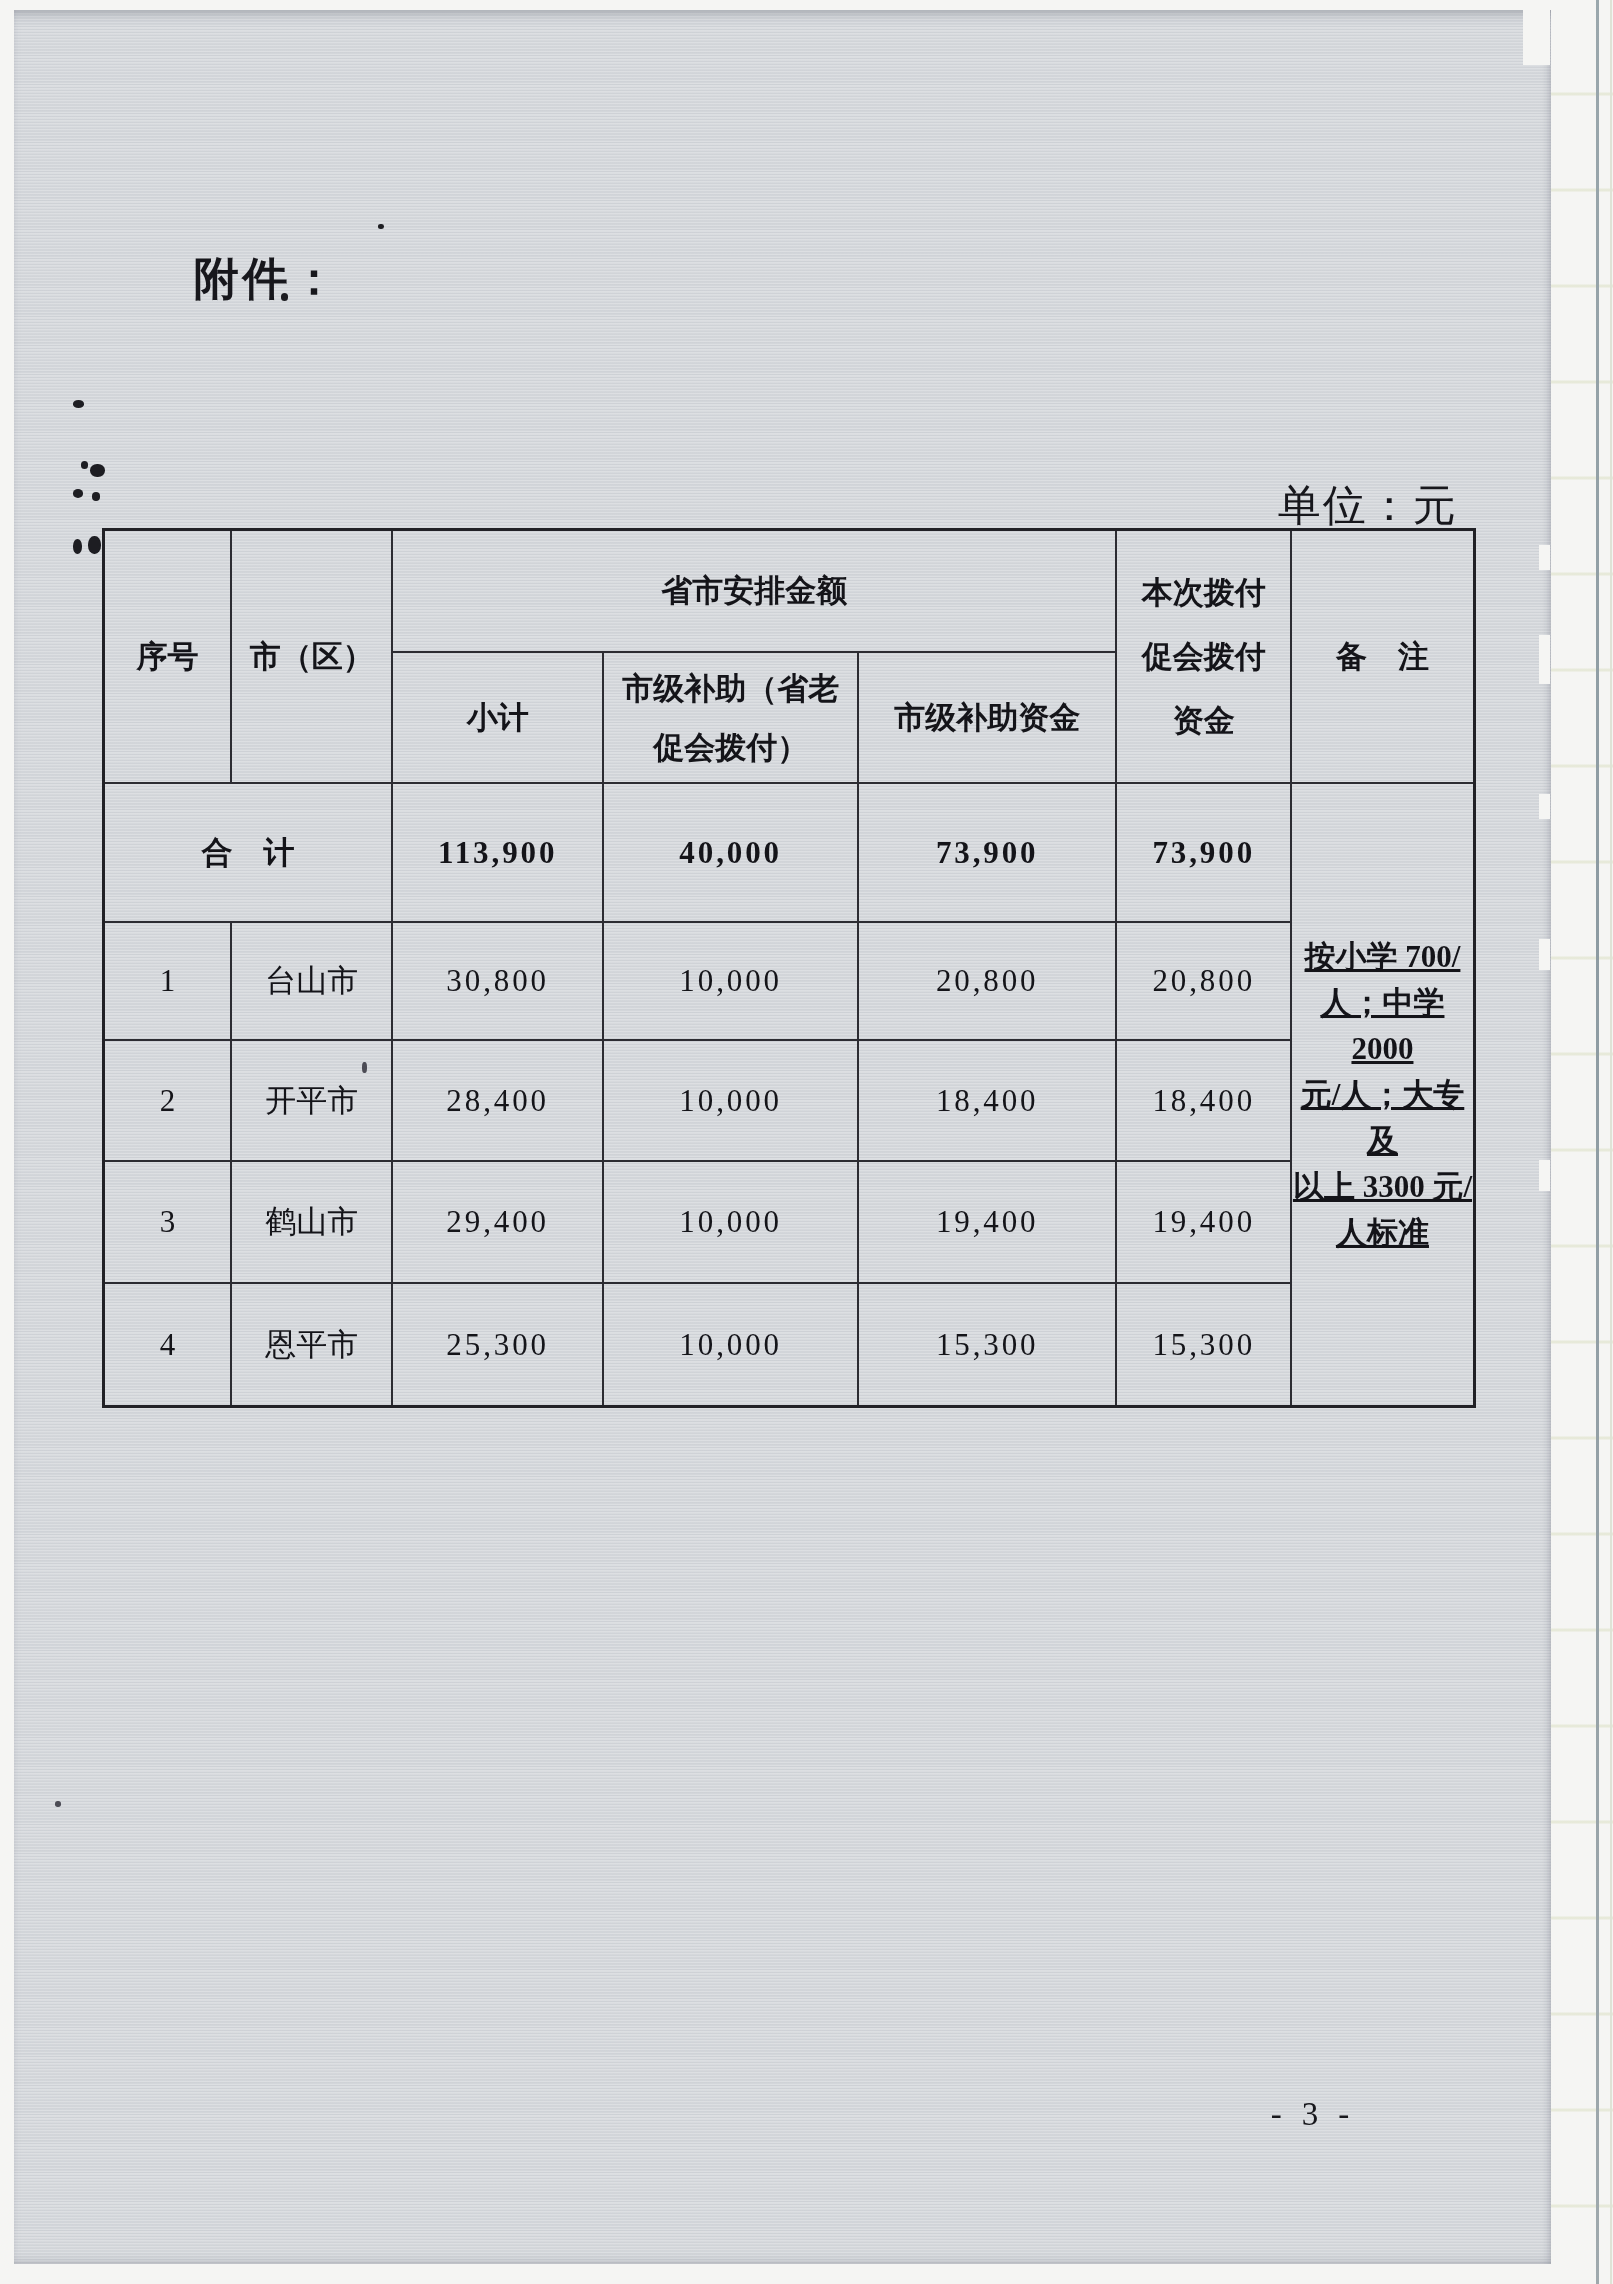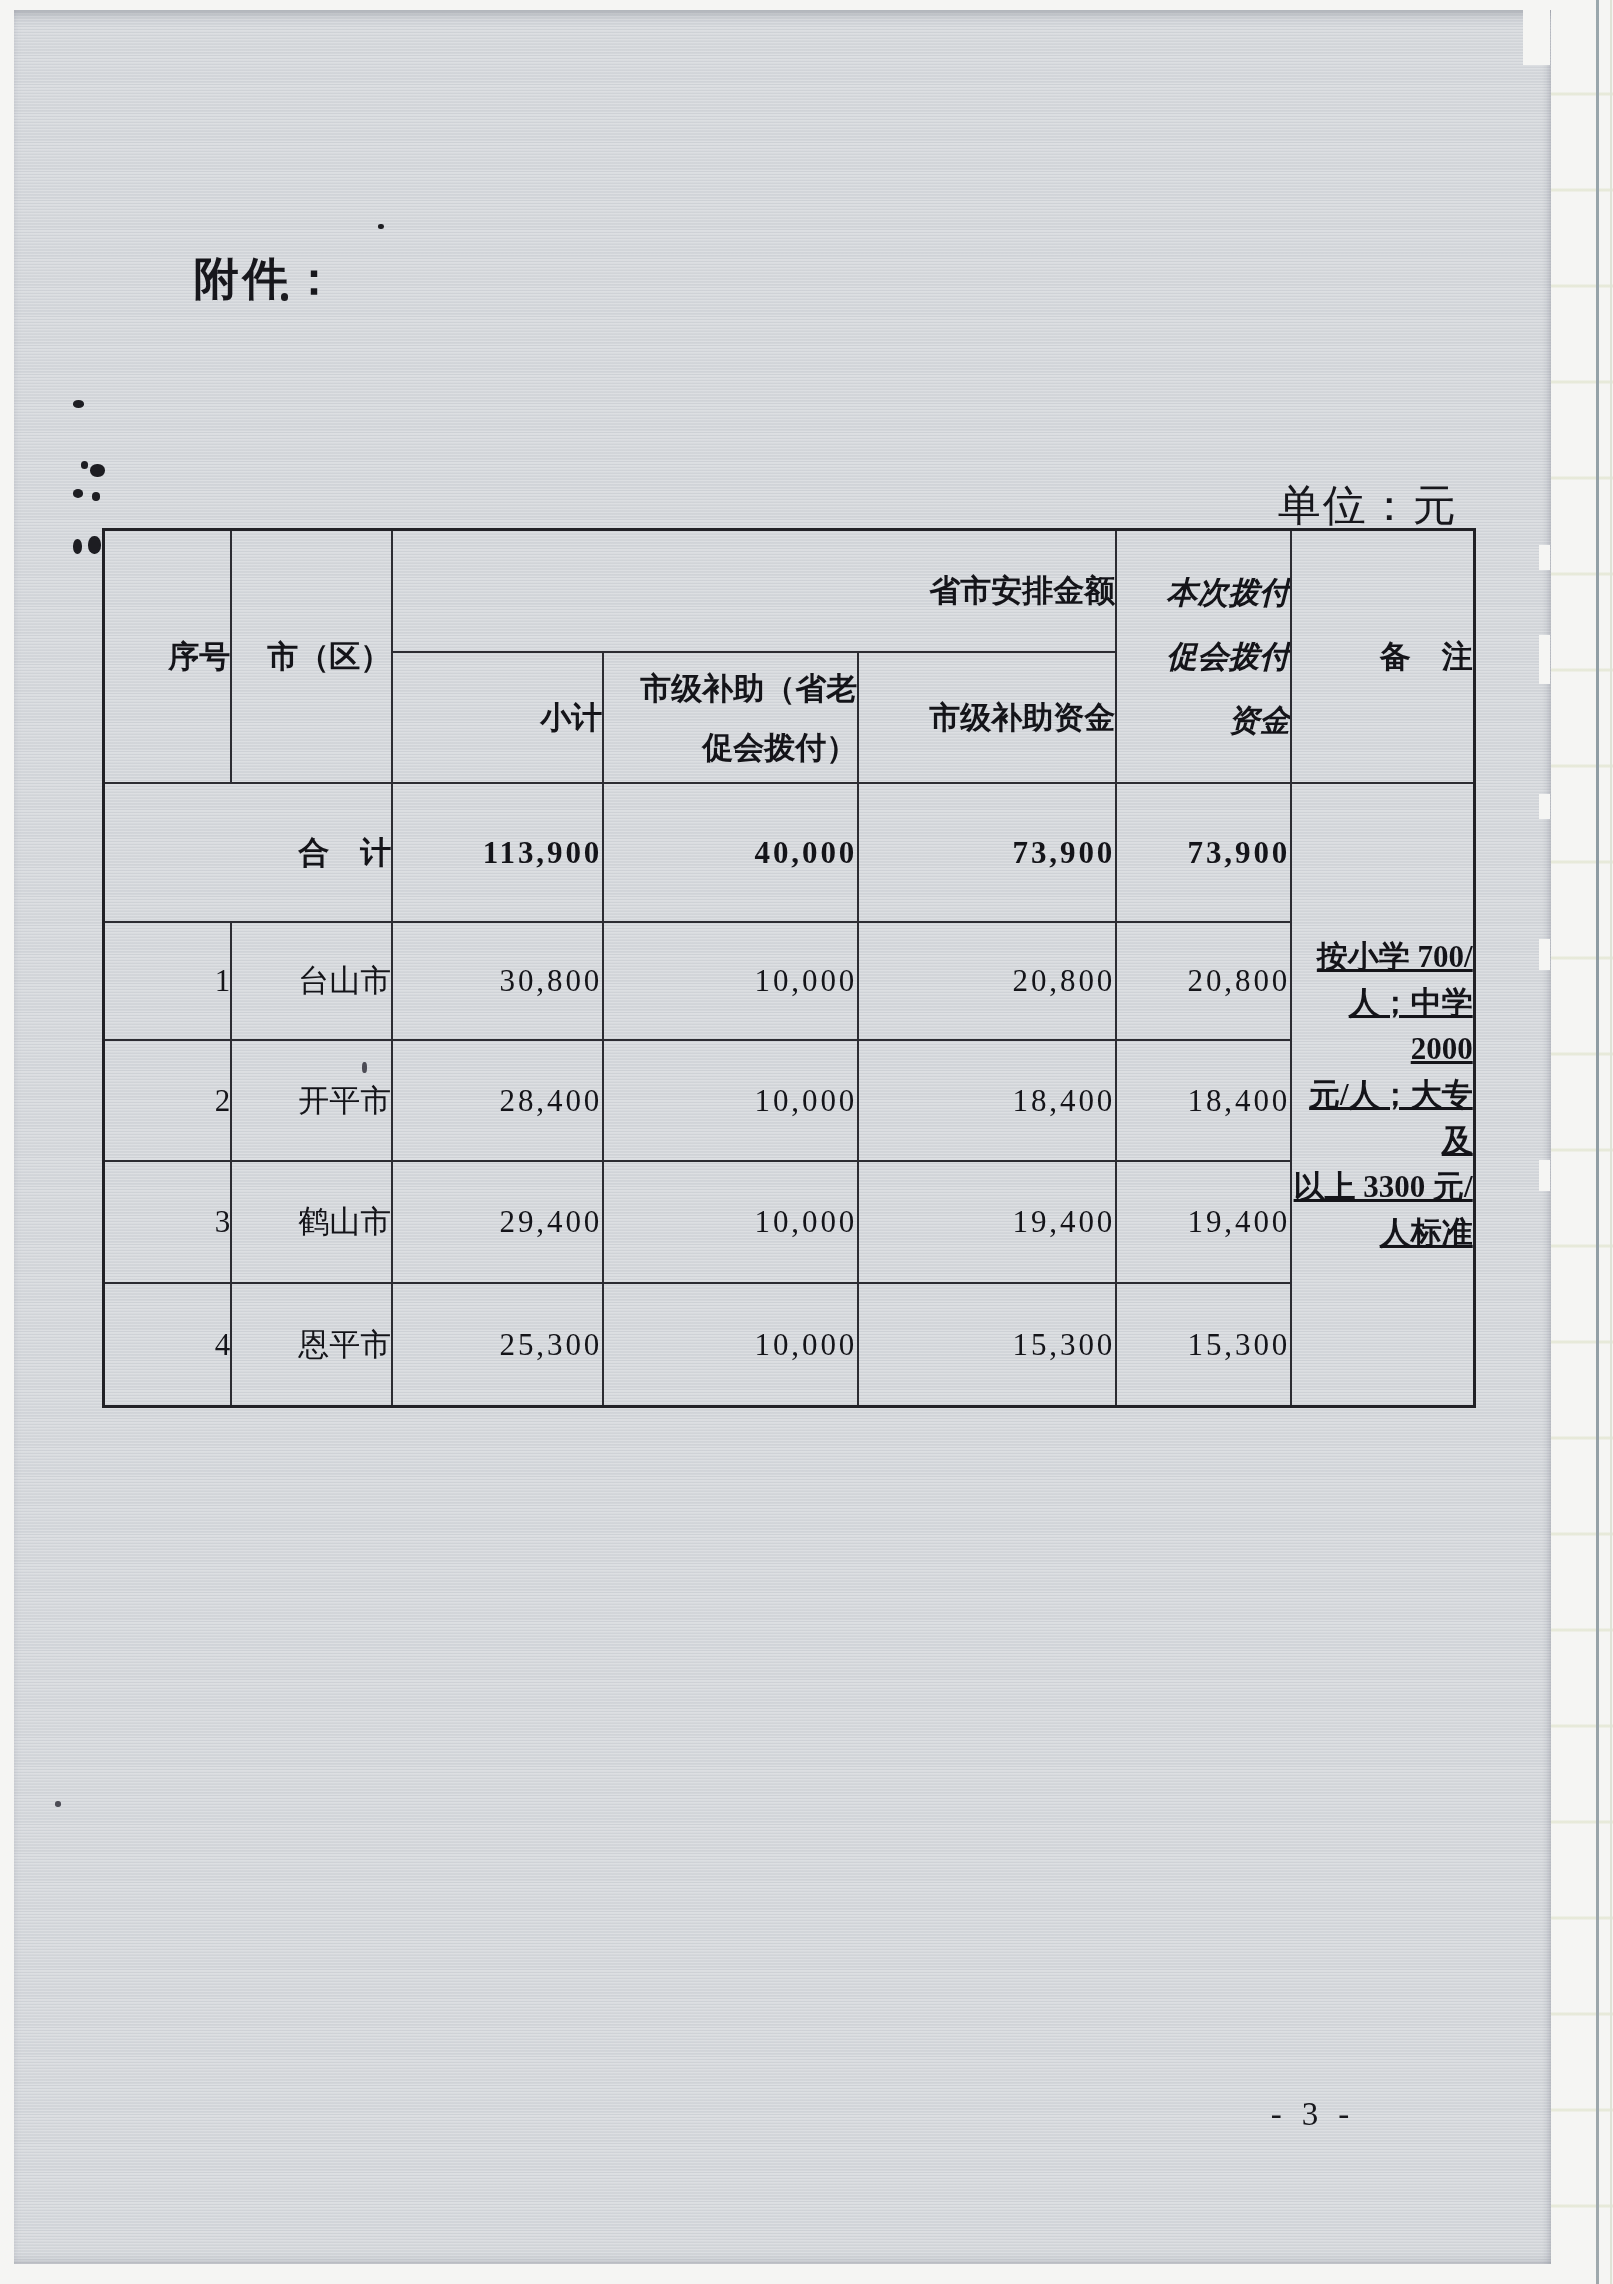--- a/index.html
+++ b/index.html
@@ -43,28 +43,28 @@
     font-size:33px; letter-spacing:5.9px;
   }
   table.fund-table {
     position:absolute; left:88px; top:518px;
     border-collapse:collapse; table-layout:fixed;
     width:1371px;
     border:3.9px solid #212126;
   }
   table.fund-table td {
     border:2px solid #2c2c32;
-    text-align:right; vertical-align:middle;
+    text-align:center; vertical-align:middle;
     font-size:31px; color:#141419;
     padding:0; overflow:hidden;
   }
   tr.hrow1 td, tr.hrow2 td { font-weight:bold; }
   tr.row-total td { border-top-width:2.9px; font-weight:bold; }
   td.num { letter-spacing:2.9px; }
-  td.alloc-head { line-height:64px;font-style:italic; }
+  td.alloc-head { line-height:64px; }
   td.prov-head { line-height:59px; }
   td.remark-cell {
     text-align:left; vertical-align:middle;
     padding-left:12.7px; padding-right:3.9px;
     font-size:28px; line-height:46px; font-weight:normal;text-decoration:underline;
   }
   .speck { position:absolute; background:#1d1d22; border-radius:45%; }
   .speck.light { background:#4c4c55; }
   .edge-notch { position:absolute; background:#f5f5f3; }
   .right-strip {

